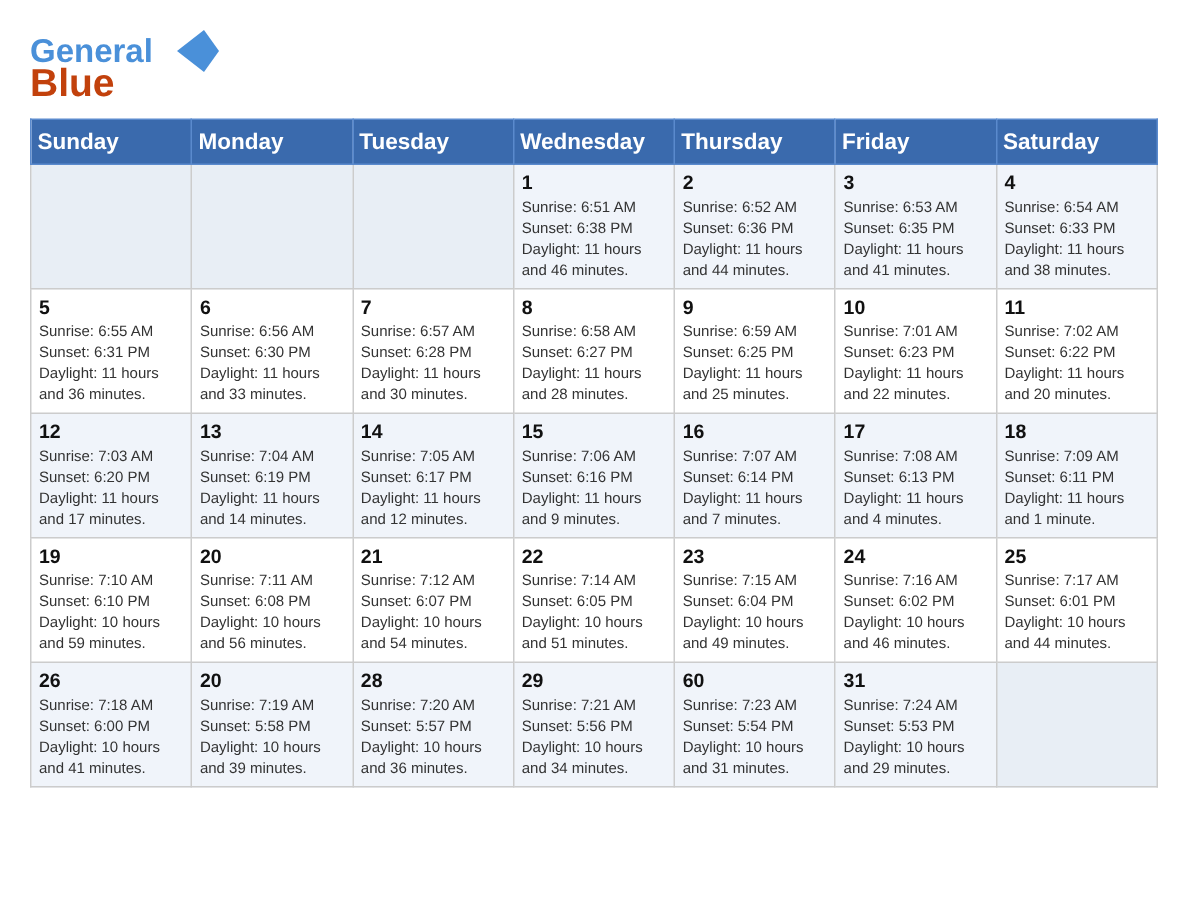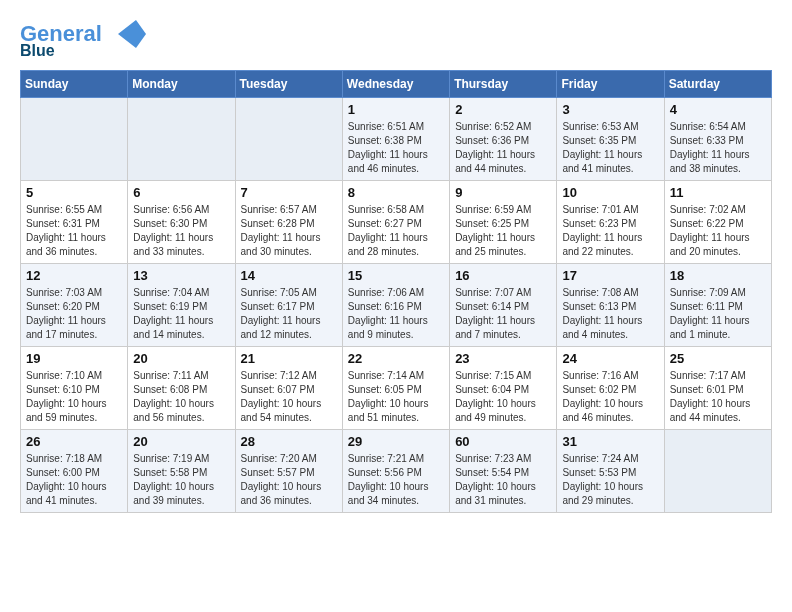--- a/index.html
+++ b/index.html
@@ -43,21 +43,21 @@
       color: #333;
     }
     table {
       width: 100%;
       border-collapse: collapse;
       table-layout: fixed;
     }
     thead tr th {
       background-color: #3a6aad;
       color: #fff;
-      font-size: 12px;
+      font-size: 15px;
       padding: 6px 4px;
       text-align: left;
       border: 1px solid #5a8acd;
     }
     tbody tr td {
       border: 1px solid #ccc;
       vertical-align: top;
       padding: 4px 5px;
       font-size: 10.5px;
       color: #222;
@@ -91,21 +91,21 @@
   <div class="logo">
     <div style="display:flex; align-items:center; gap:16px;">
       <span class="logo-text">
         <span>General</span>
       </span>
       <svg width="28" height="28" viewBox="0 0 28 28">
         <polygon points="0,14 18,0 28,14 18,28" fill="#4a90d9"></polygon>
       </svg>
     </div>
     <div style="margin-left: 0; margin-top: -6px;">
-      <span class="logo-text" style="color:#0c4a6e; font-size:16px; font-weight:bold;">Blue</span>
+      <span class="logo-text" style="color:#c2410c; font-size:26px; font-weight:bold;">Blue</span>
     </div>
   </div>
 </div>
 
 <table>
   <thead>
     <tr>
     <th>Sunday</th>
         <th>Monday</th>
         <th>Tuesday</th>

